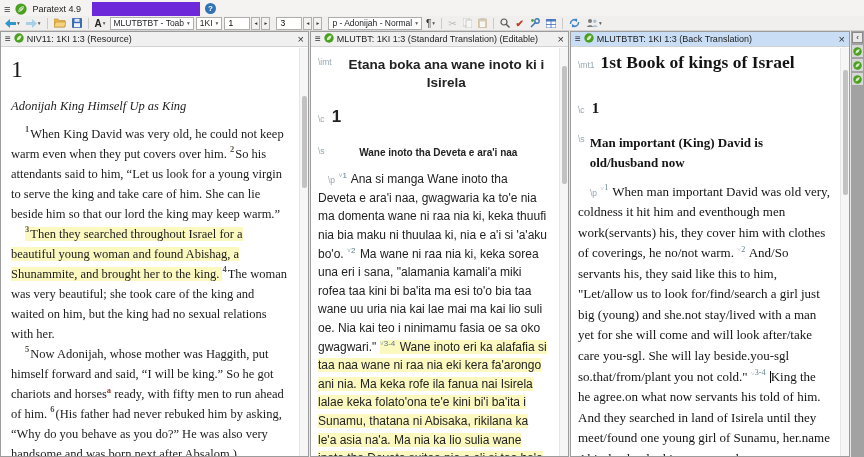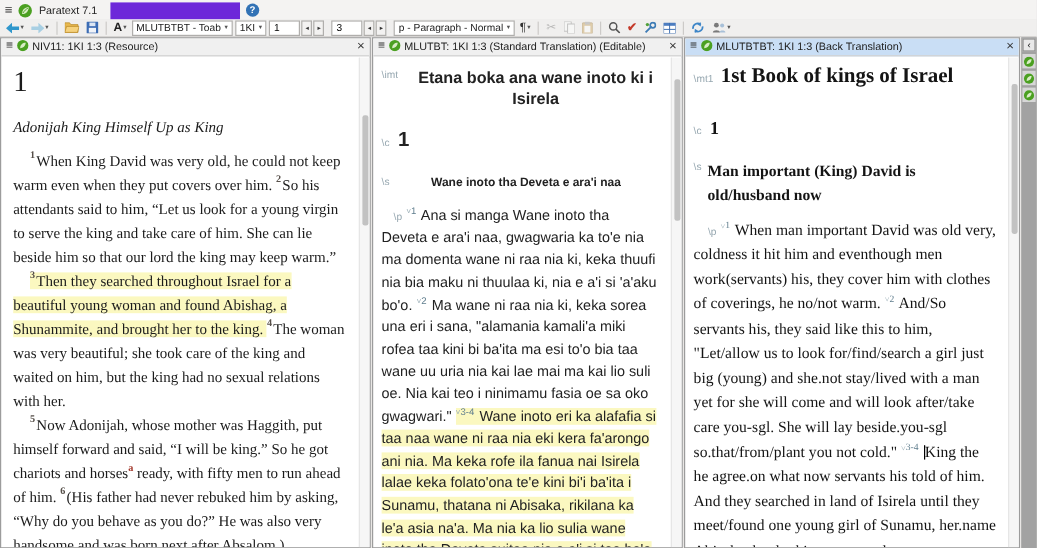--- a/index.html
+++ b/index.html
@@ -114,21 +114,21 @@
 
 <div class="titlebar">
   <span class="hamburger">≡</span>
   <span>
     <svg class="logo-svg" width="12" height="12" viewBox="0 0 16 16">
       <circle cx="8" cy="8" r="7.5" fill="#4ba021"></circle>
       <path d="M4.5 11.5 C4.5 6.5 8 4 12 4.2 C11.5 9 8.5 11.5 4.5 11.5 Z" fill="#d8ecc4"></path>
       <path d="M5.5 10.5 C7 8 9 6 11 5.2" stroke="#4ba021" stroke-width="1" fill="none"></path>
     </svg>
   </span>
-  <span class="app-title">Paratext 7.1</span>
+  <span class="app-title">Paratext 4.9</span>
   <input class="search-box" type="text" placeholder="Search menus/help" style="">
   <span class="help-btn">?</span>
 </div>
 
 <div class="toolbar">
   <span class="tbtn">
     <svg width="11" height="9" viewBox="0 0 11 9">
         <path d="M5 0 L5 3 L11 3 L11 6 L5 6 L5 9 L0 4.5 Z" fill="#3097cc"></path>
       </svg>
     <span class="caret">▾</span>
@@ -170,21 +170,21 @@
     <span>1</span>
   </span>
   <span class="spinbtn">◂</span>
   <span class="spinbtn">▸</span>
   <span class="numbox" style="margin-left:4px;">
     <span>3</span>
   </span>
   <span class="spinbtn">◂</span>
   <span class="spinbtn">▸</span>
   <span class="dd" style="margin-left:4px;">
-    <span>p - Paragraph - Normal</span>
+    <span>p - Adonijah - Normal</span>
     <span class="caret">▾</span>
   </span>
   <span class="tbtn">
     <span class="pil">¶</span>
     <span class="caret">▾</span>
   </span>
   <span class="sep"></span>
   <span class="tbtn grayed">
     <span style="font-size:10px;color:#777;">✂</span>
   </span>

